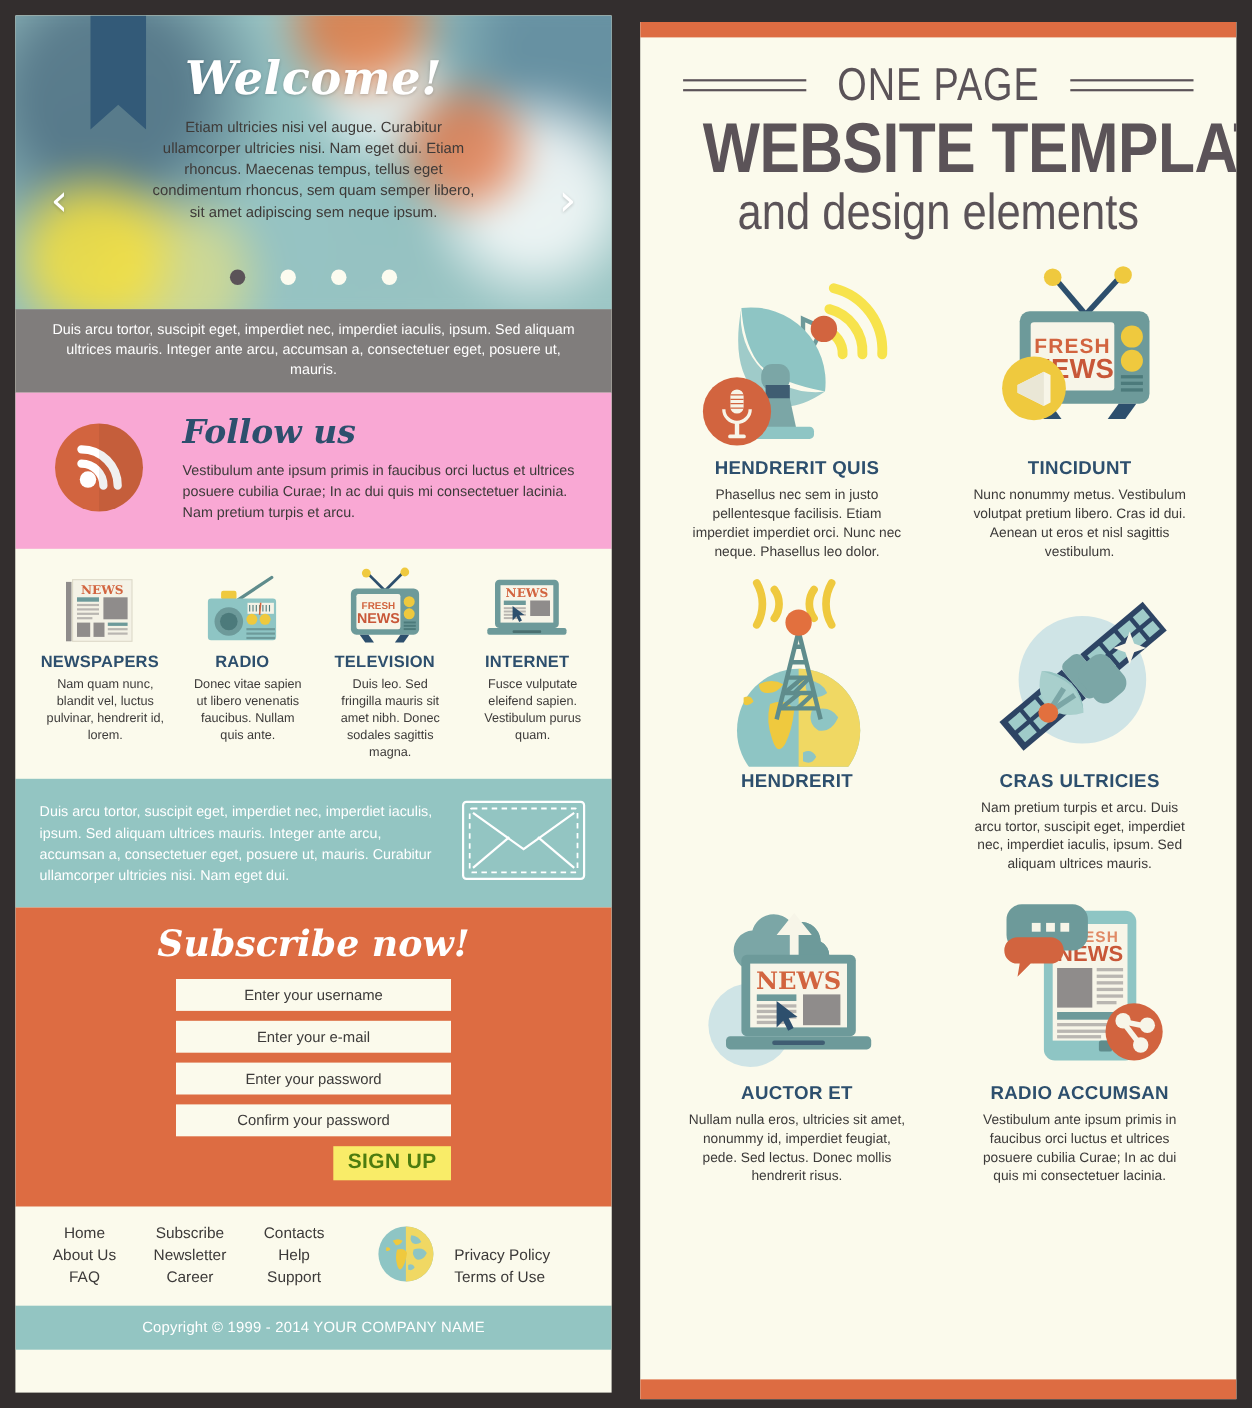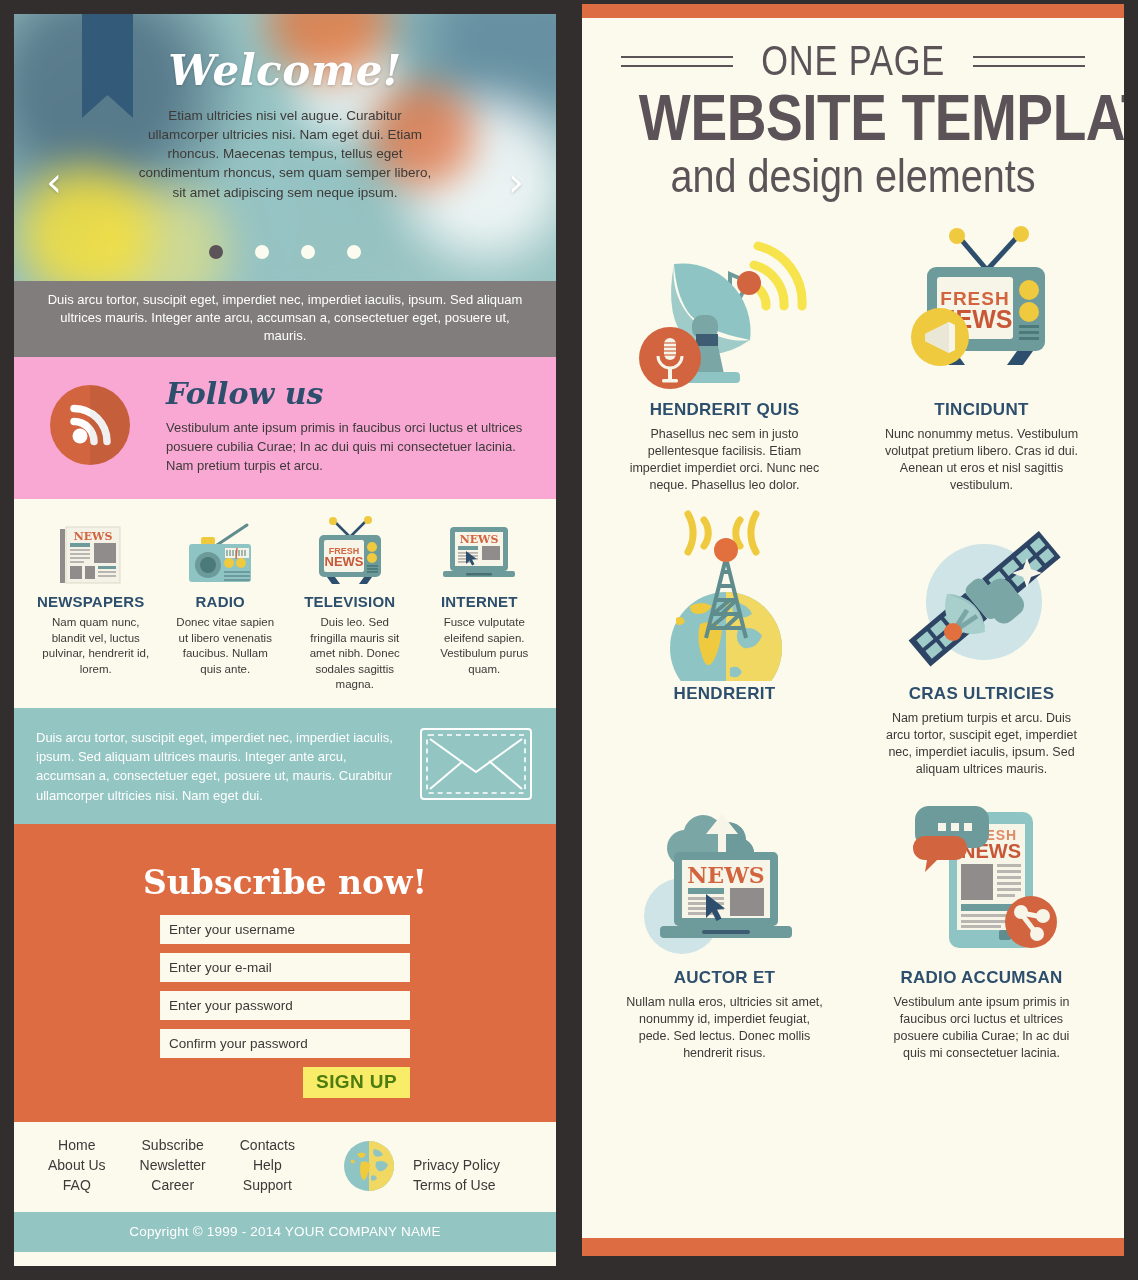--- a/index.html
+++ b/index.html
@@ -220,38 +220,39 @@
   .envelope { flex: 0 0 auto; }
 
   
   .subscribe {
     background: #dd6c42;
     padding: 16px 0 24px;
     text-align: center;
   }
   .subscribe-title {
     font-family: "DejaVu Serif", serif;
+    font-style: italic;
     font-weight: bold;
     font-size: 33px;
     color: #ffffff;
     line-height: 1;
     margin-bottom: 16px;
-    margin-top: 26px;
   }
   .field {
     display: block;
     width: 250px;
     margin: 0 auto 9px;
     background: #fbfaec;
     border: none;
     padding: 7px 9px;
     font-size: 13.5px;
     color: #4d7c0f;
     font-family: "Liberation Sans", sans-serif;
     box-sizing: border-box;
+    text-align: center;
   }
   .field::placeholder { color: #3c3a39; opacity: 1; }
   .signup-wrap {
     width: 250px;
     margin: 8px auto 0;
     text-align: right;
   }
   .signup-btn {
     display: inline-block;
     background: #f9ec68;
@@ -296,21 +297,21 @@
     text-align: center;
     font-size: 13.5px;
     padding: 12px 0 13px;
     letter-spacing: 0.2px;
   }
 
   
   .right-panel {
     position: absolute;
     left: 582px;
-    top: 4px;
+    top: 20px;
     width: 542px;
     height: 1252px;
     background: #fbfaec;
     overflow: hidden;
     display: flex;
     flex-direction: column;
   }
   .rp-bar { height: 14px; background: #dd6c42; flex: 0 0 auto; }
   .rp-body { flex: 1 1 auto; padding: 22px 22px 0; }
 

